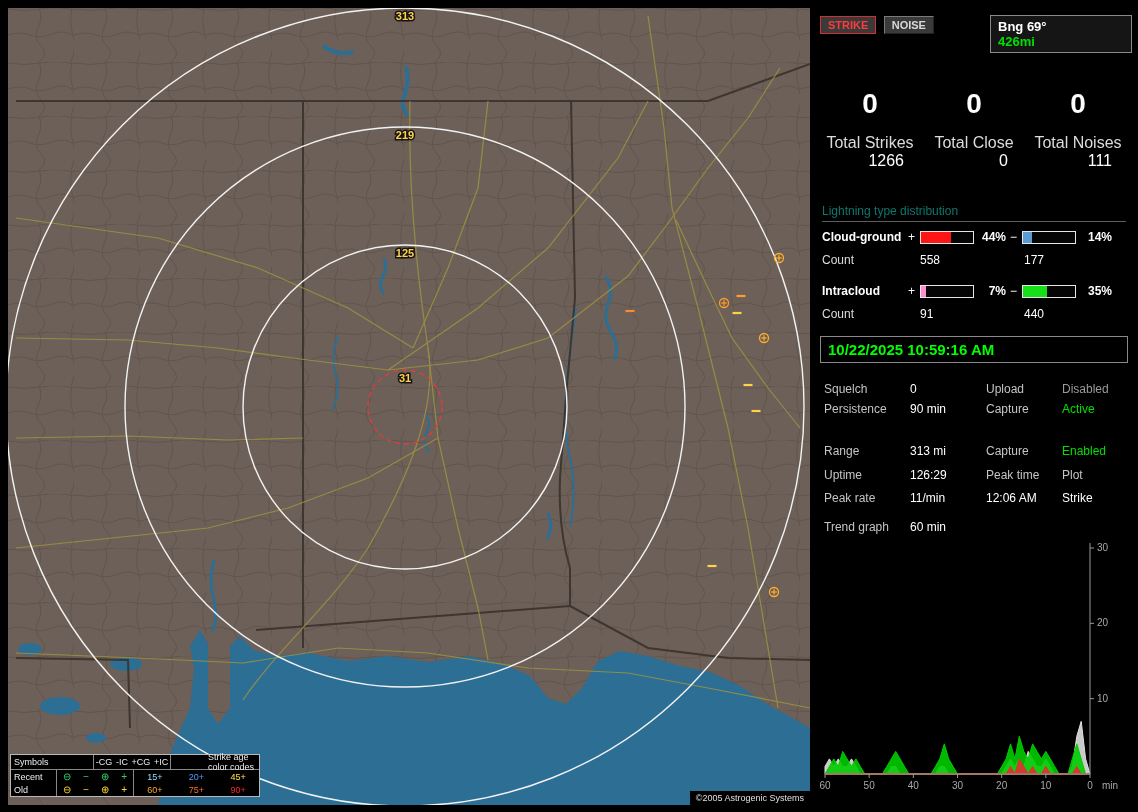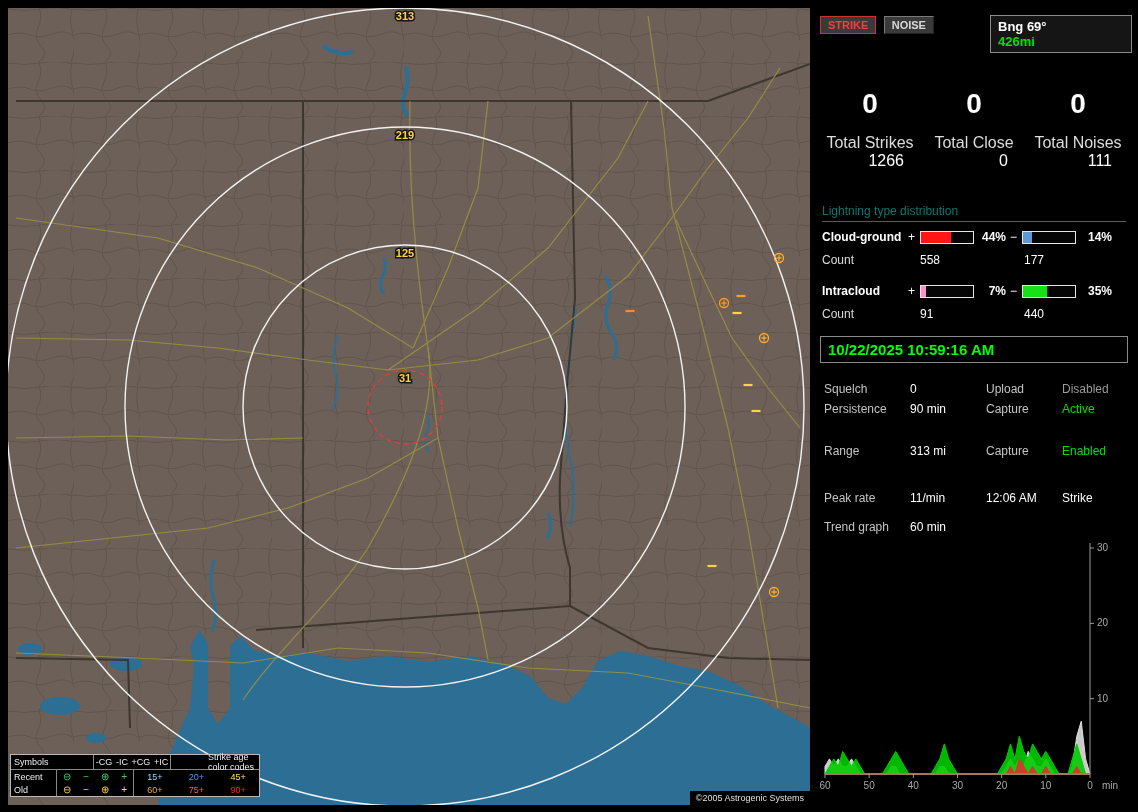--- a/index.html
+++ b/index.html
@@ -261,20 +261,26 @@
     <span class="lbl">Capture</span>
     <span class="val" style="color: rgb(0, 224, 0);">Active</span>
   </div>
   <div class="set-row" style="top:414px;margin-top:22px;">
     <span class="lbl">Range</span>
     <span class="val">313 mi</span>
     <span class="lbl">Capture</span>
     <span class="val" style="color: rgb(0, 224, 0);">Enabled</span>
   </div>
 
+  <div class="set-row" style="top:460px;">
+    <span class="lbl">Uptime</span>
+    <span class="val">126:29</span>
+    <span class="lbl">Peak time</span>
+    <span class="lbl">Plot</span>
+  </div>
   <div class="set-row" style="top:483px;">
     <span class="lbl">Peak rate</span>
     <span class="val">11/min</span>
     <span class="val">12:06 AM</span>
     <span class="val">Strike</span>
   </div>
 
   <div class="set-row" style="top:512px;">
     <span class="lbl">Trend graph</span>
     <span class="val">60 min</span>

